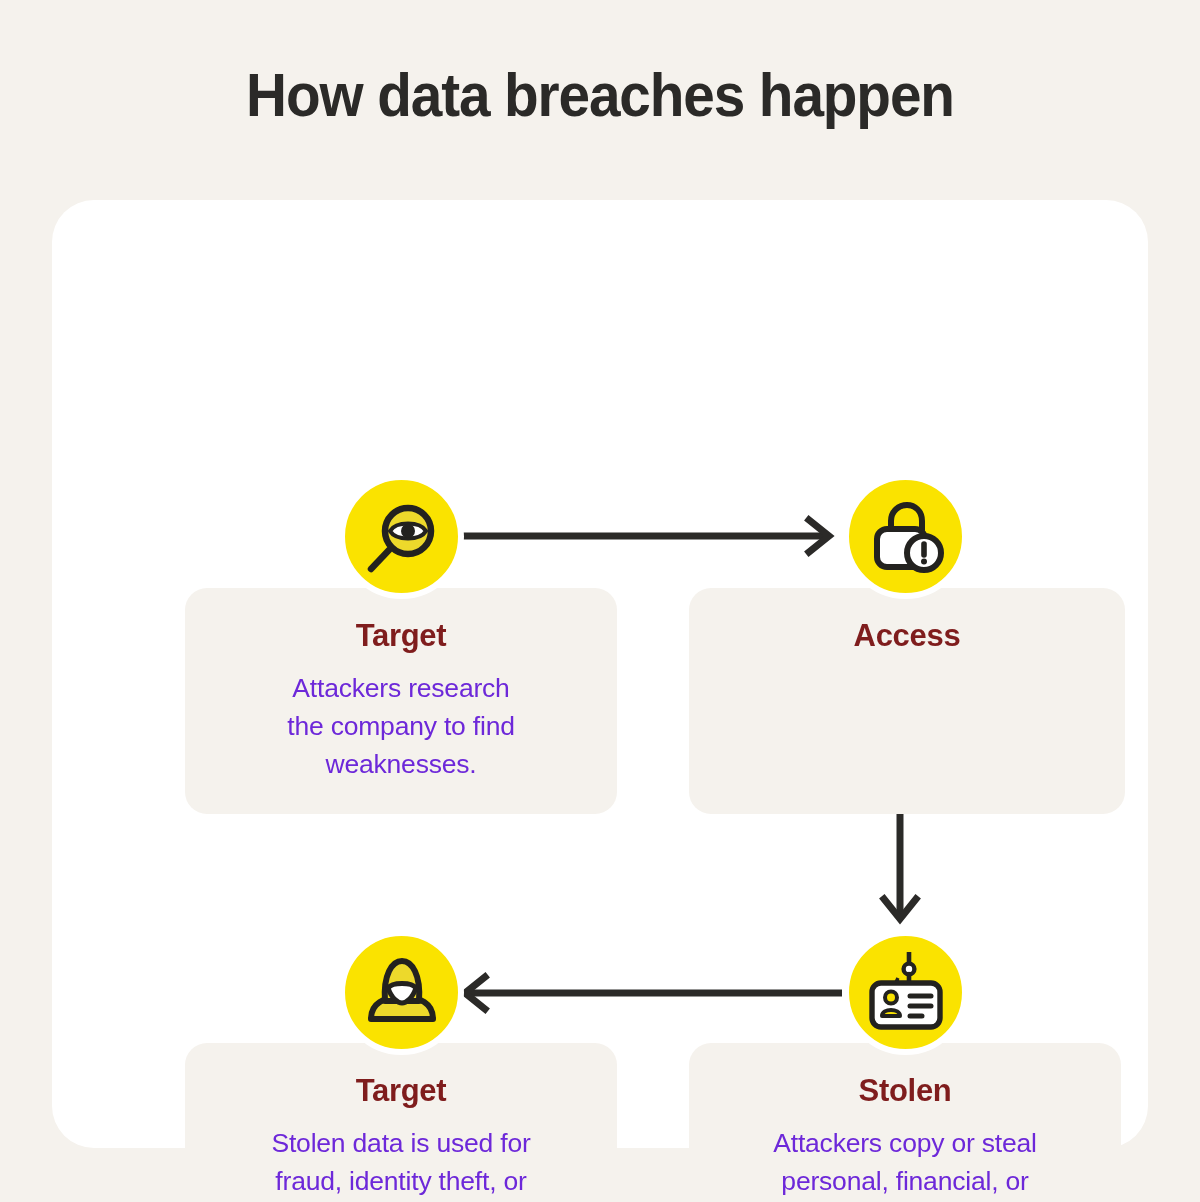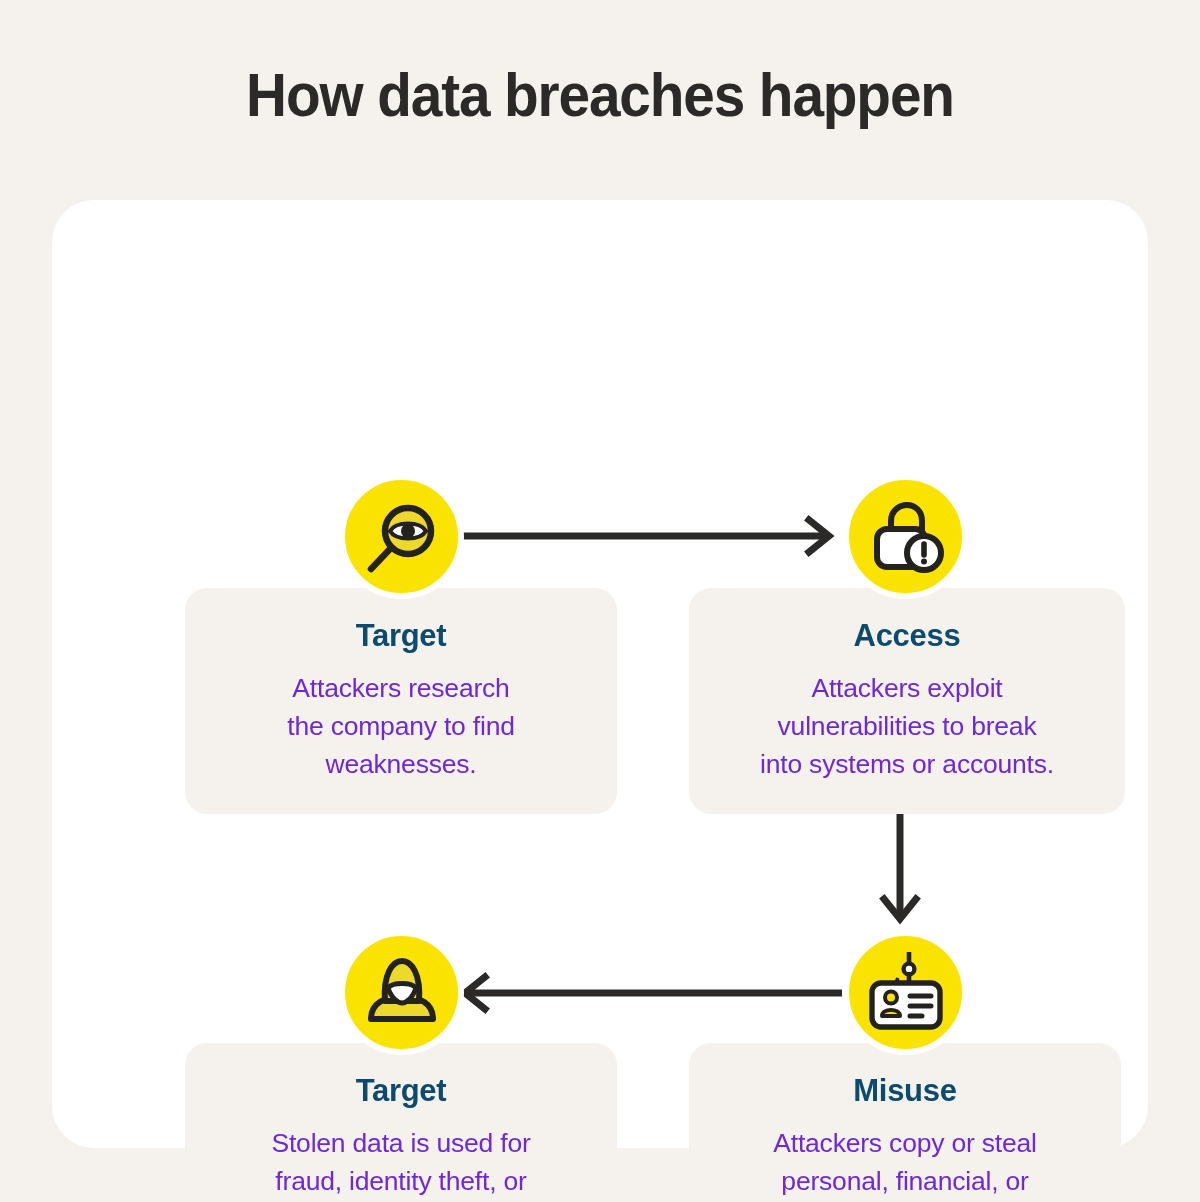--- a/index.html
+++ b/index.html
@@ -48,21 +48,21 @@
     position: absolute;
     background: #F5F2ED;
     border-radius: 22px;
     box-sizing: border-box;
     padding: 0 18px;
     text-align: center;
   }
   .card-title {
     font-size: 31px;
     font-weight: bold;
-    color: #0c4a6e;
+    color: #7f1d1d;
     letter-spacing: -0.3px;
     margin: 0;
   }
   .card-desc {
     font-size: 26.5px;
     font-weight: normal;
     color: #6d28d9;
     line-height: 1.44;
     margin: 0;
     letter-spacing: -0.2px;
@@ -173,27 +173,24 @@
 
   <div class="card" id="card-target">
     <div class="card-title">Target</div>
     <div class="card-desc">Attackers research
 the company to find
 weaknesses.</div>
   </div>
 
   <div class="card" id="card-access">
     <div class="card-title">Access</div>
-    <div class="card-desc">Attackers exploit
-vulnerabilities to break
-into systems or accounts.</div>
   </div>
 
   <div class="card" id="card-theft">
-    <div class="card-title">Misuse</div>
+    <div class="card-title">Stolen</div>
     <div class="card-desc">Attackers copy or steal
 personal, financial, or
 company data.</div>
   </div>
 
   <div class="card" id="card-misuse">
     <div class="card-title">Target</div>
     <div class="card-desc">Stolen data is used for
 fraud, identity theft, or
 sold on the dark web.</div>

